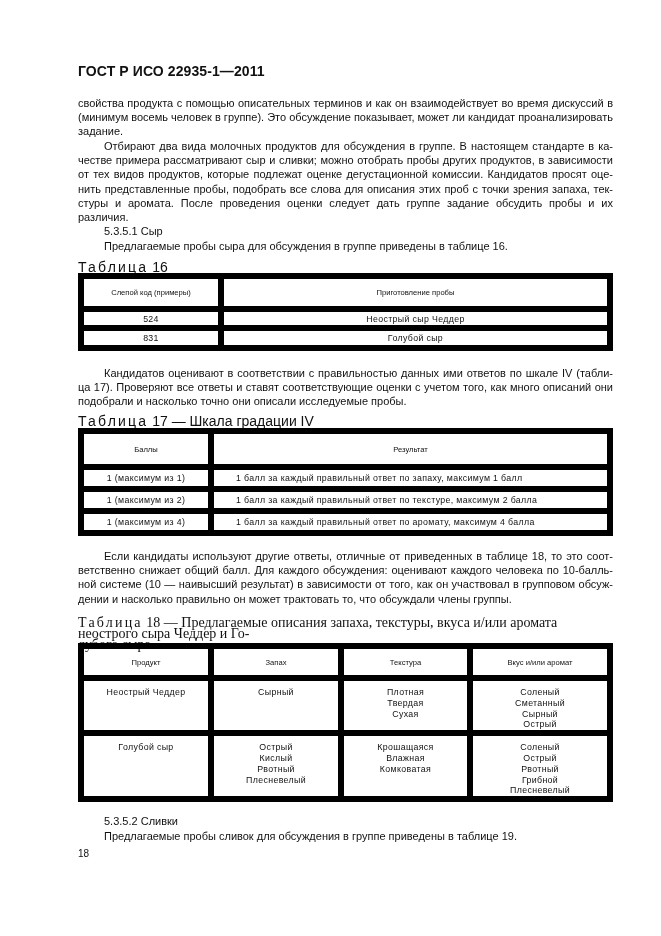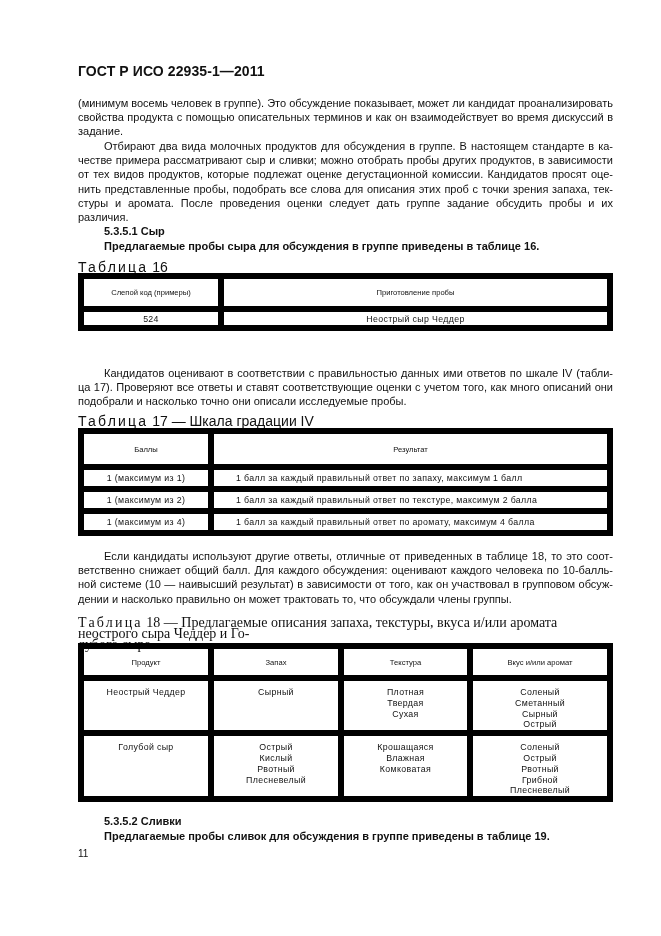--- a/index.html
+++ b/index.html
@@ -2,40 +2,40 @@
 <html><head>
 <meta charset="utf-8">
 <style>
   html, body { margin: 0; padding: 0; background: #ffffff; }
   body { width: 661px; height: 936px; position: relative; overflow: hidden;
          font-family: "Liberation Sans", sans-serif; color: #111; }
   .header { position: absolute; left: 78px; top: 63px; font-weight: bold; font-size: 14px; letter-spacing: 0.1px; }
   .p { position: absolute; left: 78px; width: 535px; font-size: 11px; line-height: 14.2px; text-align: justify; }
   .line { display: block; text-align: justify; text-align-last: justify; height: 14.2px; white-space: nowrap; }
   .line.last { text-align-last: left; }
-  .sub { position: absolute; left: 104px; font-size: 11px; line-height: 14.2px; font-weight: bold; }
+  .sub { position: absolute; left: 104px; font-size: 11px; line-height: 14.2px; }
   .caption { position: absolute; left: 78px; font-size: 14px; line-height: 11px; }
   .caption .sp { letter-spacing: 2.2px; }
   table { position: absolute; left: 78px; width: 535px; border-collapse: collapse; table-layout: fixed; }
   td, th { border: 6px solid #000000; font-weight: normal; text-align: center; vertical-align: middle; padding: 0; }
   th { font-size: 7.6px; }
   td { font-size: 8.8px; letter-spacing: 0.35px; }
   thead tr th { border-bottom: 3px solid #000; }
   .t18 td { vertical-align: top; padding-top: 6px; line-height: 10.8px; }
   .t17 td.res { text-align: left; padding-left: 22px; }
   .pagenum { position: absolute; left: 78px; top: 848px; font-size: 10px; }
 </style>
 </head>
 <body>
 
 <div class="header">ГОСТ Р ИСО 22935-1—2011</div>
 
 <div class="p" style="top:96px;">
+  <span class="line">свойства продукта с помощью описательных терминов и как он взаимодействует во время дискуссий в</span>
   <span class="line">(минимум восемь человек в группе). Это обсуждение показывает, может ли кандидат проанализировать</span>
-  <span class="line">свойства продукта с помощью описательных терминов и как он взаимодействует во время дискуссий в</span>
   <span class="line last">задание.</span>
 </div>
 
 <div class="p" style="top:139px;">
   <span class="line" style="padding-left:26px;">Отбирают два вида молочных продуктов для обсуждения в группе. В настоящем стандарте в ка-</span>
   <span class="line">честве примера рассматривают сыр и сливки; можно отобрать пробы других продуктов, в зависимости</span>
   <span class="line">от тех видов продуктов, которые подлежат оценке дегустационной комиссии. Кандидатов просят оце-</span>
   <span class="line">нить представленные пробы, подобрать все слова для описания этих проб с точки зрения запаха, тек-</span>
   <span class="line">стуры и аромата. После проведения оценки следует дать группе задание обсудить пробы и их</span>
   <span class="line last">различия.</span>
@@ -55,20 +55,24 @@
   <thead>
     <tr style="height:33px;">
       <th>Слепой код (примеры)</th>
       <th>Приготовление пробы</th>
     </tr>
   </thead>
   <tbody>
     <tr style="height:19px;padding-left:32px;">
       <td>524</td>
       <td>Неострый сыр Чеддер</td>
+    </tr>
+    <tr style="height:20px;">
+      <td>831</td>
+      <td>Голубой сыр</td>
     </tr>
   </tbody>
 </table>
 
 <div class="p" style="top:366px;">
   <span class="line" style="padding-left:26px;">Кандидатов оценивают в соответствии с правильностью данных ими ответов по шкале IV (табли-</span>
   <span class="line">ца 17). Проверяют все ответы и ставят соответствующие оценки с учетом того, как много описаний они</span>
   <span class="line last">подобрали и насколько точно они описали исследуемые пробы.</span>
 </div>
 
@@ -166,13 +170,13 @@
         <div>Грибной</div>
         <div>Плесневелый</div>
       </td>
     </tr>
   </tbody>
 </table>
 
 <div class="sub" style="top:814px;">5.3.5.2  Сливки</div>
 <div class="sub" style="top:829px;">Предлагаемые пробы сливок для обсуждения в группе приведены в таблице 19.</div>
 
-<div class="pagenum">11</div>
+<div class="pagenum">18</div>
 
 </body></html>

